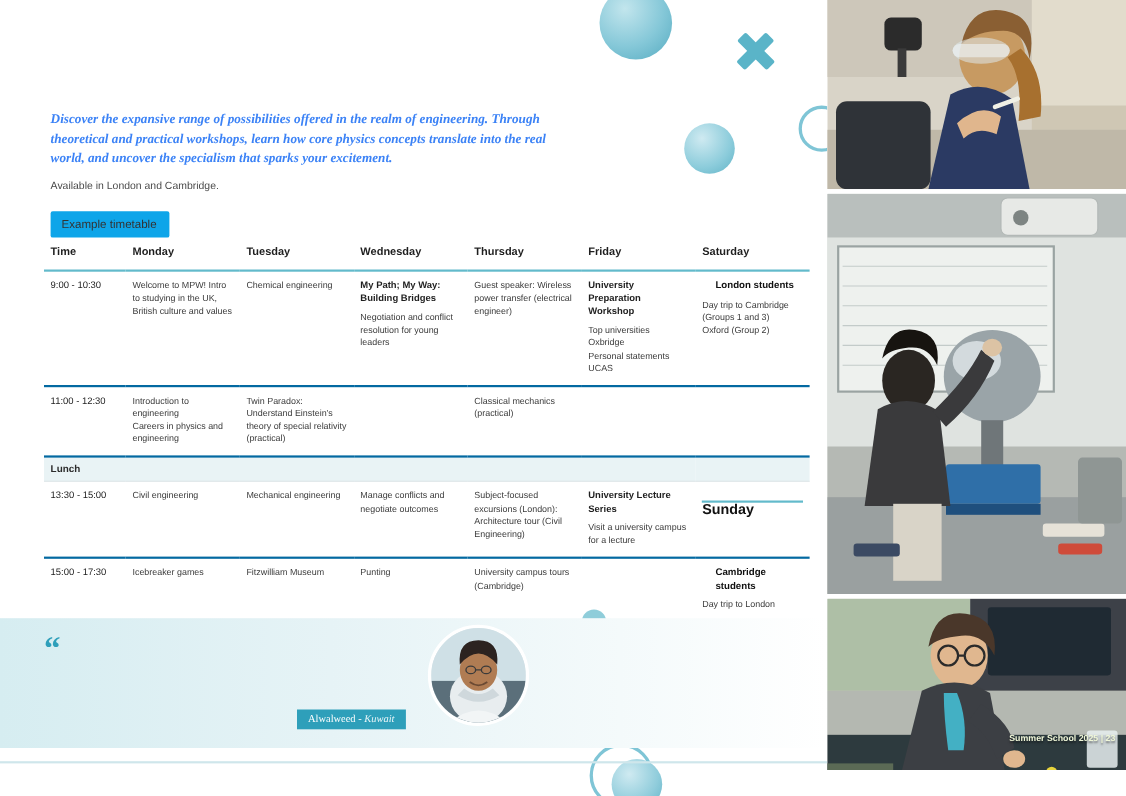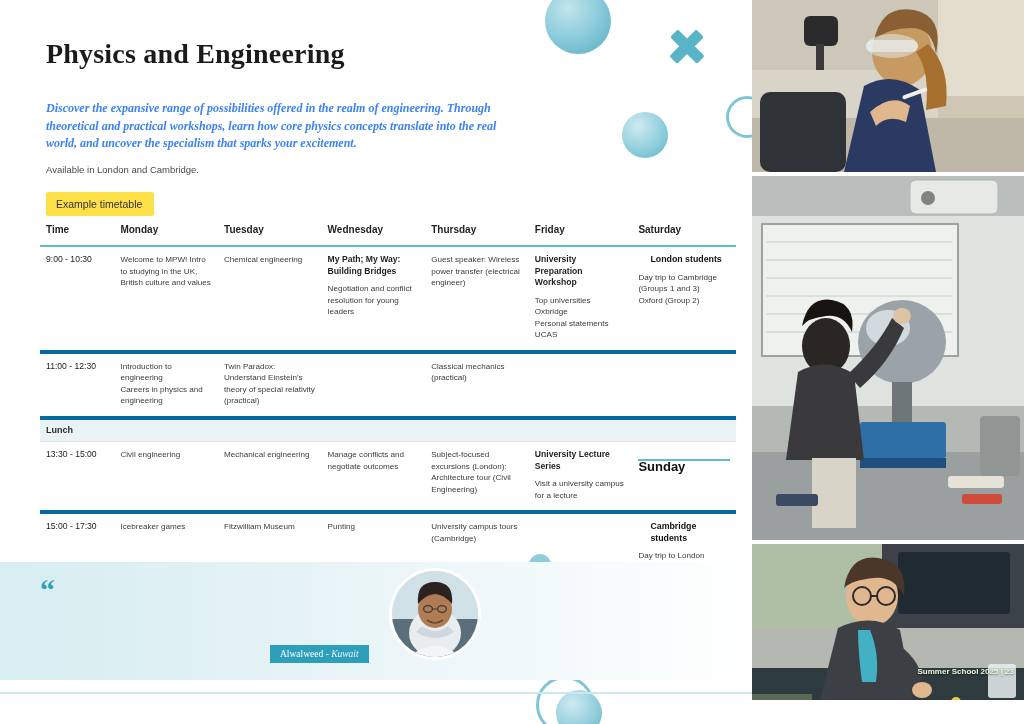--- a/index.html
+++ b/index.html
@@ -45,35 +45,35 @@
     position:absolute; left:46px; top:100px; width:470px;
     font-family:"Liberation Serif", serif; font-style:italic; font-weight:700;
     font-size:12px; line-height:17.5px; color:#3b82f6;
   }
   .avail {
     position:absolute; left:46px; top:164px;
     font-size:9.5px; color:#4a4a4a;
   }
   .example-tab {
     position:absolute; left:46px; top:192px;
-    background:#fde047; color:#333; font-size:10.5px;
+    background:#0ea5e9; color:#333; font-size:10.5px;
     padding:6px 12px 6px 10px; border-radius:2px;
   }
 
   
   .tt { position:absolute; left:40px; top:218px; width:696px; font-size:8.2px; color:#333; }
   .tt table { border-collapse:collapse; width:100%; table-layout:fixed; }
   .tt th {
     text-align:left; font-size:10px; font-weight:700; color:#1f1f1f;
     padding:6px 6px 10px 6px; border-bottom:2px solid #62bacb; vertical-align:bottom;
   }
   .tt th.col-time { width:74px; }
   .tt th.col-day { width:103px; }
   .tt td {
-    vertical-align:top; padding:7px 6px 9px 6px; border-bottom:4px solid #0369a1;
+    vertical-align:top; padding:7px 6px 9px 6px; border-bottom:2px solid #0369a1;
     line-height:11.5px; font-size:8.1px; color:#3b3b3b;
   }
   .tt td.timecell { font-size:8.6px; color:#222; white-space:nowrap; }
   .tt tr.band td {
     background:#e9f3f5; border-bottom:1px solid #dfe6e8;
     font-size:9px; font-weight:700; color:#2b2b2b; padding:5px 6px;
   }
   .strong { font-weight:700; color:#1f1f1f; font-size:8.6px; }
   .cellgap { height:6px; }
   .sideband { background:#eef6f7; }
@@ -138,21 +138,20 @@
       <span class="h"></span>
       <span class="v"></span>
     </div>
   <div class="cross c2">
       <span class="h"></span>
       <span class="v"></span>
     </div>
 
   <div class="content">
 
-    <h1 class="title">Physics and Engineering</h1>
     <div class="subtitle">Discover the expansive range of possibilities offered in the realm of engineering. Through theoretical and practical workshops, learn how core physics concepts translate into the real world, and uncover the specialism that sparks your excitement.</div>
     <div class="avail">Available in London and Cambridge.</div>
     <div class="example-tab">Example timetable</div>
 
     <div class="tt">
       <table>
         <thead>
           <tr>
             <th class="col-time">Time</th>
             <th class="col-day">Monday</th>

